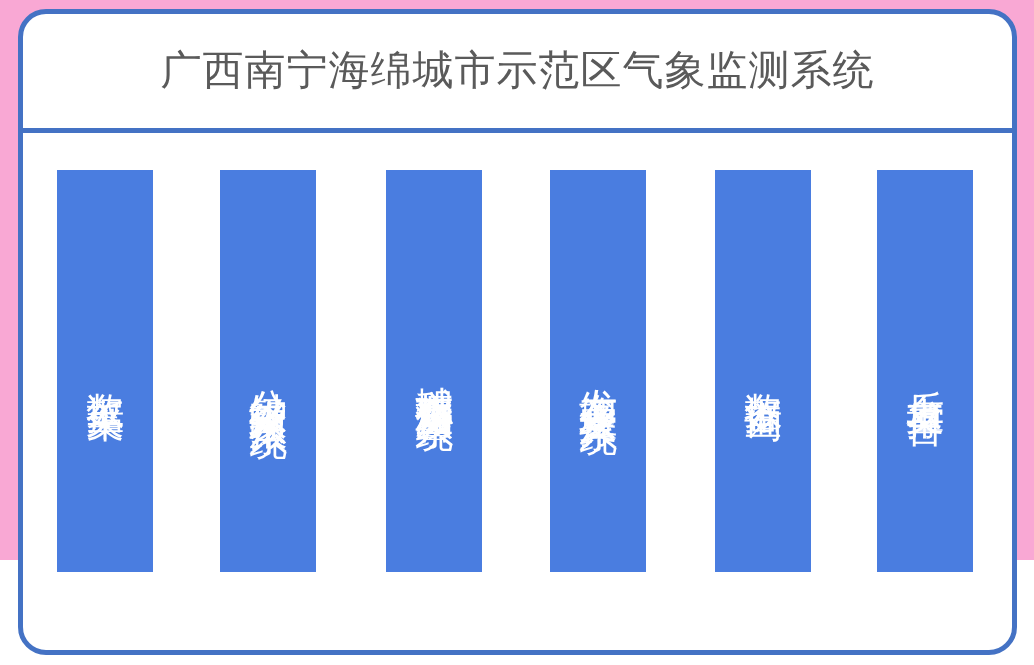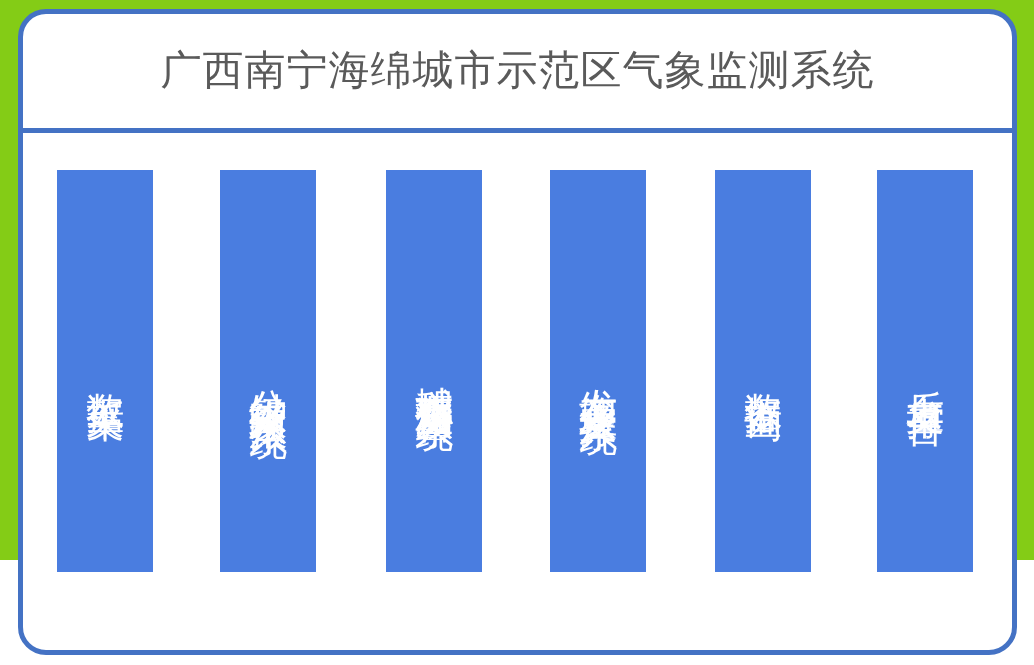--- a/index.html
+++ b/index.html
@@ -11,21 +11,21 @@
     width: 1034px;
     height: 665px;
     font-family: "Liberation Sans", "DejaVu Sans", sans-serif;
     overflow: hidden;
   }
 
   #canvas {
     position: relative;
     width: 1034px;
     height: 560px;
-    background: #84cc16;
+    background: #f9a8d4;
     font-family: Liberation Serif, serif;
   }
 
   
   .outer-frame {
     position: absolute;
     left: 18px;
     top: 9px;
     width: 999px;
     height: 646px;

